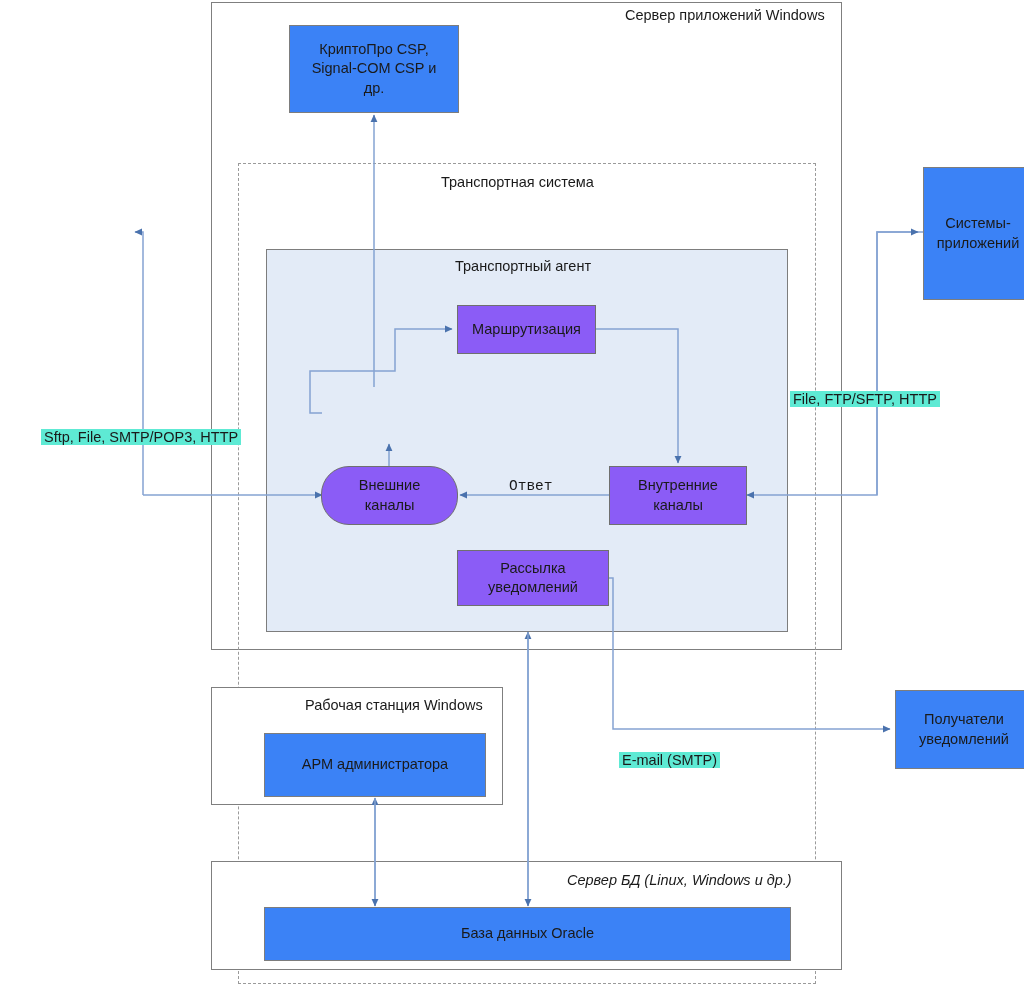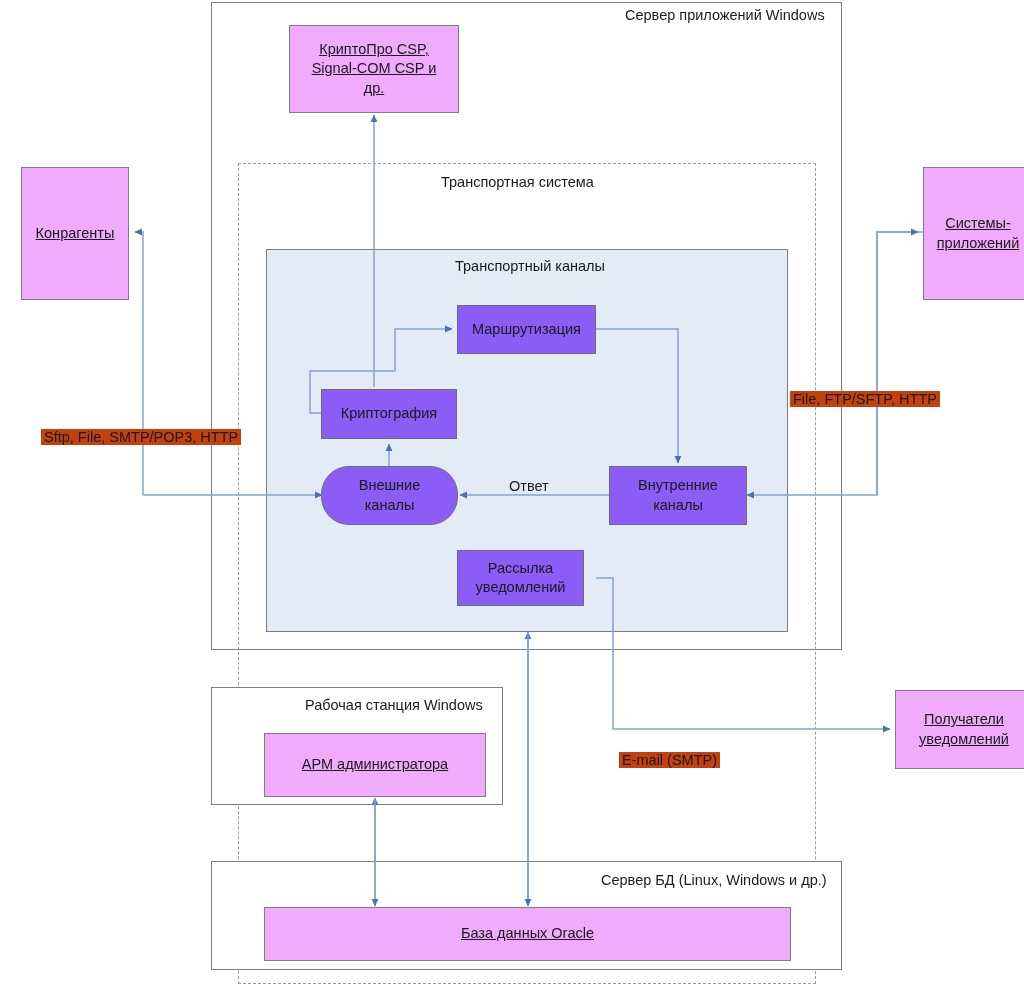--- a/index.html
+++ b/index.html
@@ -52,23 +52,22 @@
     background: transparent;
   }
   .container-label {
     position: absolute;
     font-size: 14.5px;
     color: #1a1a1a;
     white-space: nowrap;
   }
   
   .node-filled {
-    background: #f0abfc;
+    background: #3b82f6;
     border: 1.5px solid #7d7d7d;
-    text-decoration: underline;
   }
   
   .node-white {
     background: #8b5cf6;
     border: 1.5px solid #6f6f6f;
   }
   
   .agent-panel {
     position: absolute;
     box-sizing: border-box;
@@ -78,45 +77,46 @@
   .edge-label {
     position: absolute;
     font-size: 14.5px;
     color: #1a1a1a;
     white-space: nowrap;
     background: transparent;
   }
   .edge-label.on-panel {
     background: #e3ebf7;
     padding: 0 3px;
+    font-family: Liberation Mono, monospace;
   }
   .edge-label.on-white {
-    background: #c2410c;
+    background: #5eead4;
     padding: 0 3px;
   }
 </style>
 </head>
 <body>
 
 <div id="canvas">
 
   <div class="container" style="left:196px; top:2px; width:631px; height:648px;"></div>
   <div class="container-label" style="left:610px; top:7px;">Сервер приложений Windows</div>
 
   <div class="container-dashed" style="left:223px; top:163px; width:578px; height:821px;"></div>
   <div class="container-label" style="left:426px; top:174px;">Транспортная система</div>
 
   <div class="agent-panel" style="left:251px; top:249px; width:522px; height:383px;"></div>
-  <div class="container-label" style="left:440px; top:258px;">Транспортный каналы</div>
+  <div class="container-label" style="left:440px; top:258px;">Транспортный агент</div>
 
   <div class="container" style="left:196px; top:687px; width:292px; height:118px;"></div>
   <div class="container-label" style="left:290px; top:697px;">Рабочая станция Windows</div>
 
   <div class="container" style="left:196px; top:861px; width:631px; height:109px;"></div>
-  <div class="container-label" style="left:586px; top:872px;">Сервер БД (Linux, Windows и др.)</div>
+  <div class="container-label" style="left:552px; top:872px;font-style:italic;">Сервер БД (Linux, Windows и др.)</div>
 
   <svg class="wires" viewBox="0 0 1024 991">
     <defs>
       <marker id="ah" markerWidth="9" markerHeight="9" refX="7.4" refY="4.5" orient="auto" markerUnits="userSpaceOnUse">
         <path d="M0,0.9 L8,4.5 L0,8.1 z" fill="#4a72ad"></path>
       </marker>
     </defs>
     <g fill="none" stroke="#85a3d2" stroke-width="1.5">
 
       <path d="M359,387 L359,115" marker-end="url(#ah)"></path>
@@ -143,36 +143,34 @@
 
       <path d="M513,906 L513,632" marker-end="url(#ah)"></path>
       <path d="M513,632 L513,906" marker-end="url(#ah)"></path>
     </g>
   </svg>
 
   <div class="box node-filled" style="left:274px; top:25px; width:170px; height:88px;">КриптоПро CSP,
 Signal-COM CSP и
 др.</div>
 
-  <div class="box node-filled" style="left:6px; top:167px; width:108px; height:133px;">Конрагенты</div>
 
   <div class="box node-filled" style="left:908px; top:167px; width:110px; height:133px;">Системы-
 приложений</div>
 
   <div class="box node-white" style="left:442px; top:305px; width:139px; height:49px;">Маршрутизация</div>
 
-  <div class="box node-white" style="left:306px; top:389px; width:136px; height:50px;">Криптография</div>
 
   <div class="box node-white" style="left:306px; top:466px; width:137px; height:59px;border-radius:28px;">Внешние
 каналы</div>
 
   <div class="box node-white" style="left:594px; top:466px; width:138px; height:59px;">Внутренние
 каналы</div>
 
-  <div class="box node-white" style="left:442px; top:550px; width:127px; height:56px;">Рассылка
+  <div class="box node-white" style="left:442px; top:550px; width:152px; height:56px;">Рассылка
 уведомлений</div>
 
   <div class="box node-filled" style="left:249px; top:907px; width:527px; height:54px;">База данных Oracle</div>
 
   <div class="box node-filled" style="left:249px; top:733px; width:222px; height:64px;">АРМ администратора</div>
 
   <div class="box node-filled" style="left:880px; top:690px; width:138px; height:79px;">Получатели
 уведомлений</div>
 
   <div class="edge-label on-white" style="left:26px; top:429px;">Sftp, File, SMTP/POP3, HTTP</div>

